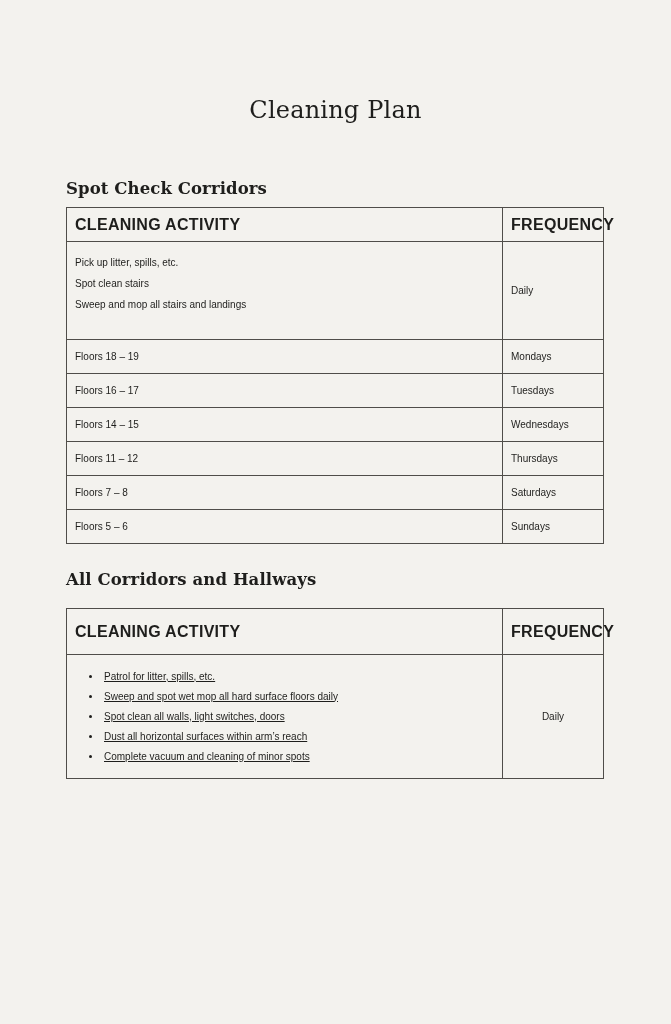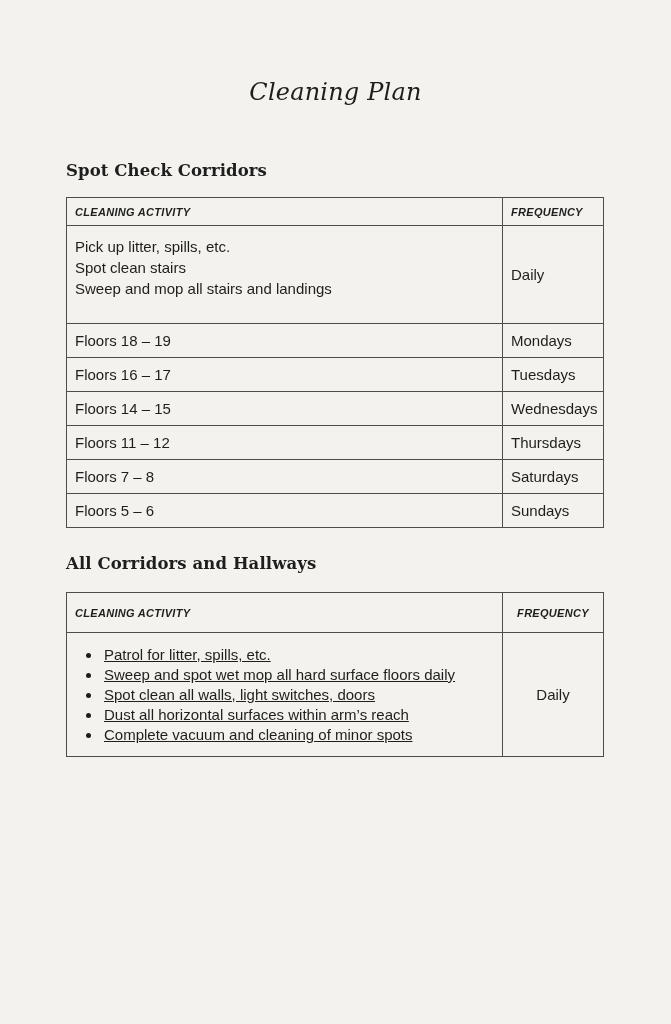--- a/index.html
+++ b/index.html
@@ -10,61 +10,59 @@
   html,body{margin:0;padding:0;}
   body{
     width:671px;height:1024px;
     background:var(--bg);
     color:var(--text);
     font-family:"Liberation Sans",sans-serif;
     -webkit-font-smoothing:antialiased;
     overflow:hidden;
   }
   .doc-title{
-    margin:13px;
-    padding-top:63px;
+    margin:0;
+    padding-top:94px;
     font-family:"DejaVu Serif","Liberation Serif",serif;
     font-weight:400;
     font-size:24px;
     line-height:32px;
     text-align:center;
     letter-spacing:0.2px;
-    font-style:italic;
   }
   .section-heading{
     font-family:"DejaVu Serif","Liberation Serif",serif;
     font-weight:700;
     font-size:16.5px;
     line-height:20px;
     letter-spacing:0.1px;
   }
-  .section-heading.first{ margin:53px 0 16px 66px; }
+  .section-heading.first{ margin:53px 0 8px 66px; }
   .section-heading.second{ margin:26px 0 18px 66px; }
   table{
     border-collapse:collapse;
     table-layout:fixed;
     width:537px;
     margin-left:66px;
   }
   col.col-activity{ width:436px; }
   col.col-frequency{ width:101px; }
   th,td{
     border:1px solid var(--border);
     color:var(--text);
   }
   th{
-    font-size:11px;
+    font-size:16px;
     font-weight:700;
     letter-spacing:0.3px;
     text-align:left;
     padding:8px 8px 7px 8px;
-    font-style:italic;
   }
   td{
-    font-size:15px;
+    font-size:10px;
     padding:8px 8px;
     vertical-align:middle;
   }
   
   .t1 tbody tr.single-row{ height:34px; }
   .t1 tbody tr.single-row td{ padding:6px 8px; }
   .t1 td.activity-multi{
     vertical-align:top;
     padding-top:10px;
     height:98px;

